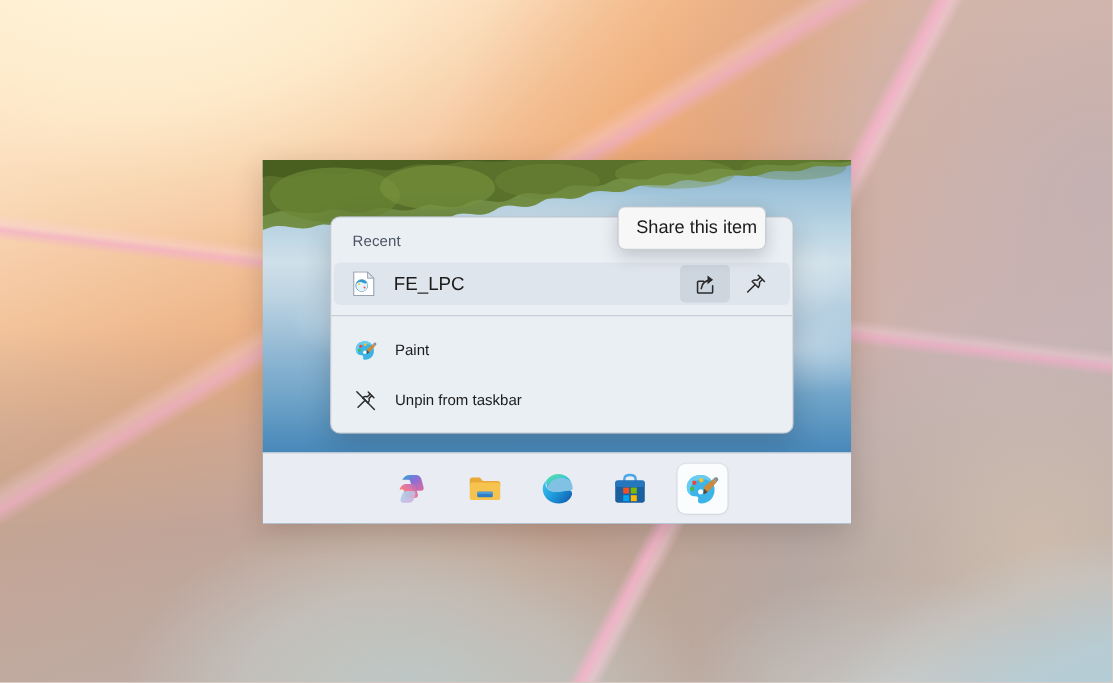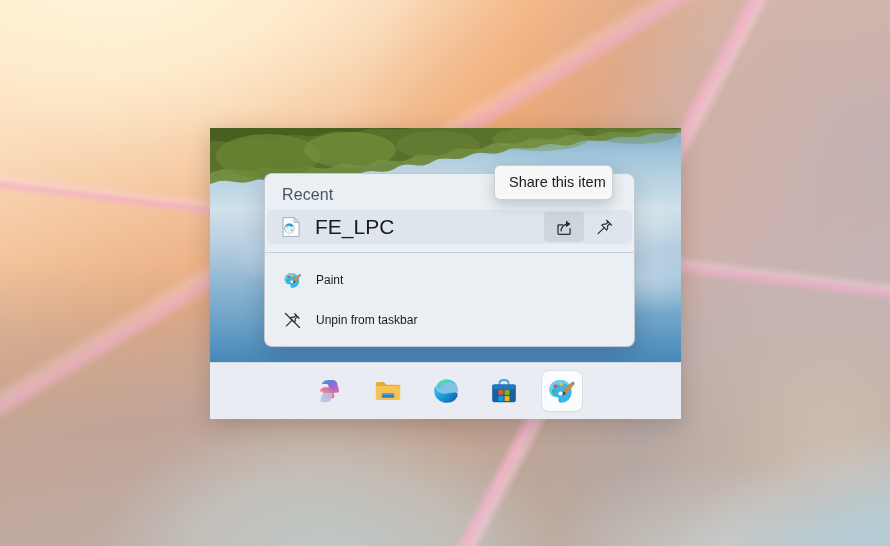--- a/index.html
+++ b/index.html
@@ -181,37 +181,37 @@
     height: 172px;
     background: #eaeff4;
     border: 1px solid rgba(160,170,182,0.55);
     border-radius: 8px;
     box-shadow: 0 8px 22px rgba(20,30,45,0.22);
     overflow: hidden;
   }
   .jl-header {
     position: absolute;
     left: 17px; top: 12px;
-    font-size: 16px;
+    font-size: 12px;
     color: #4b5563;
     letter-spacing: .1px;
   }
   .jl-recent-row {
     position: absolute;
     left: 2px; top: 36px;
     width: 365px; height: 34px;
     background: #dfe5ec;
     border-radius: 5px;
     display: flex;
     align-items: center;
   }
   .jl-file-icon { margin-left: 15px; width: 18px; height: 20px; flex: 0 0 auto; }
   .jl-file-name {
     margin-left: 15px;
-    font-size: 21px;
+    font-size: 15px;
     color: #1b1b1b;
     flex: 1 1 auto;
     white-space: nowrap;
   }
   .jl-action {
     width: 40px; height: 30px;
     border-radius: 4px;
     display: flex; align-items: center; justify-content: center;
     flex: 0 0 auto;
   }

